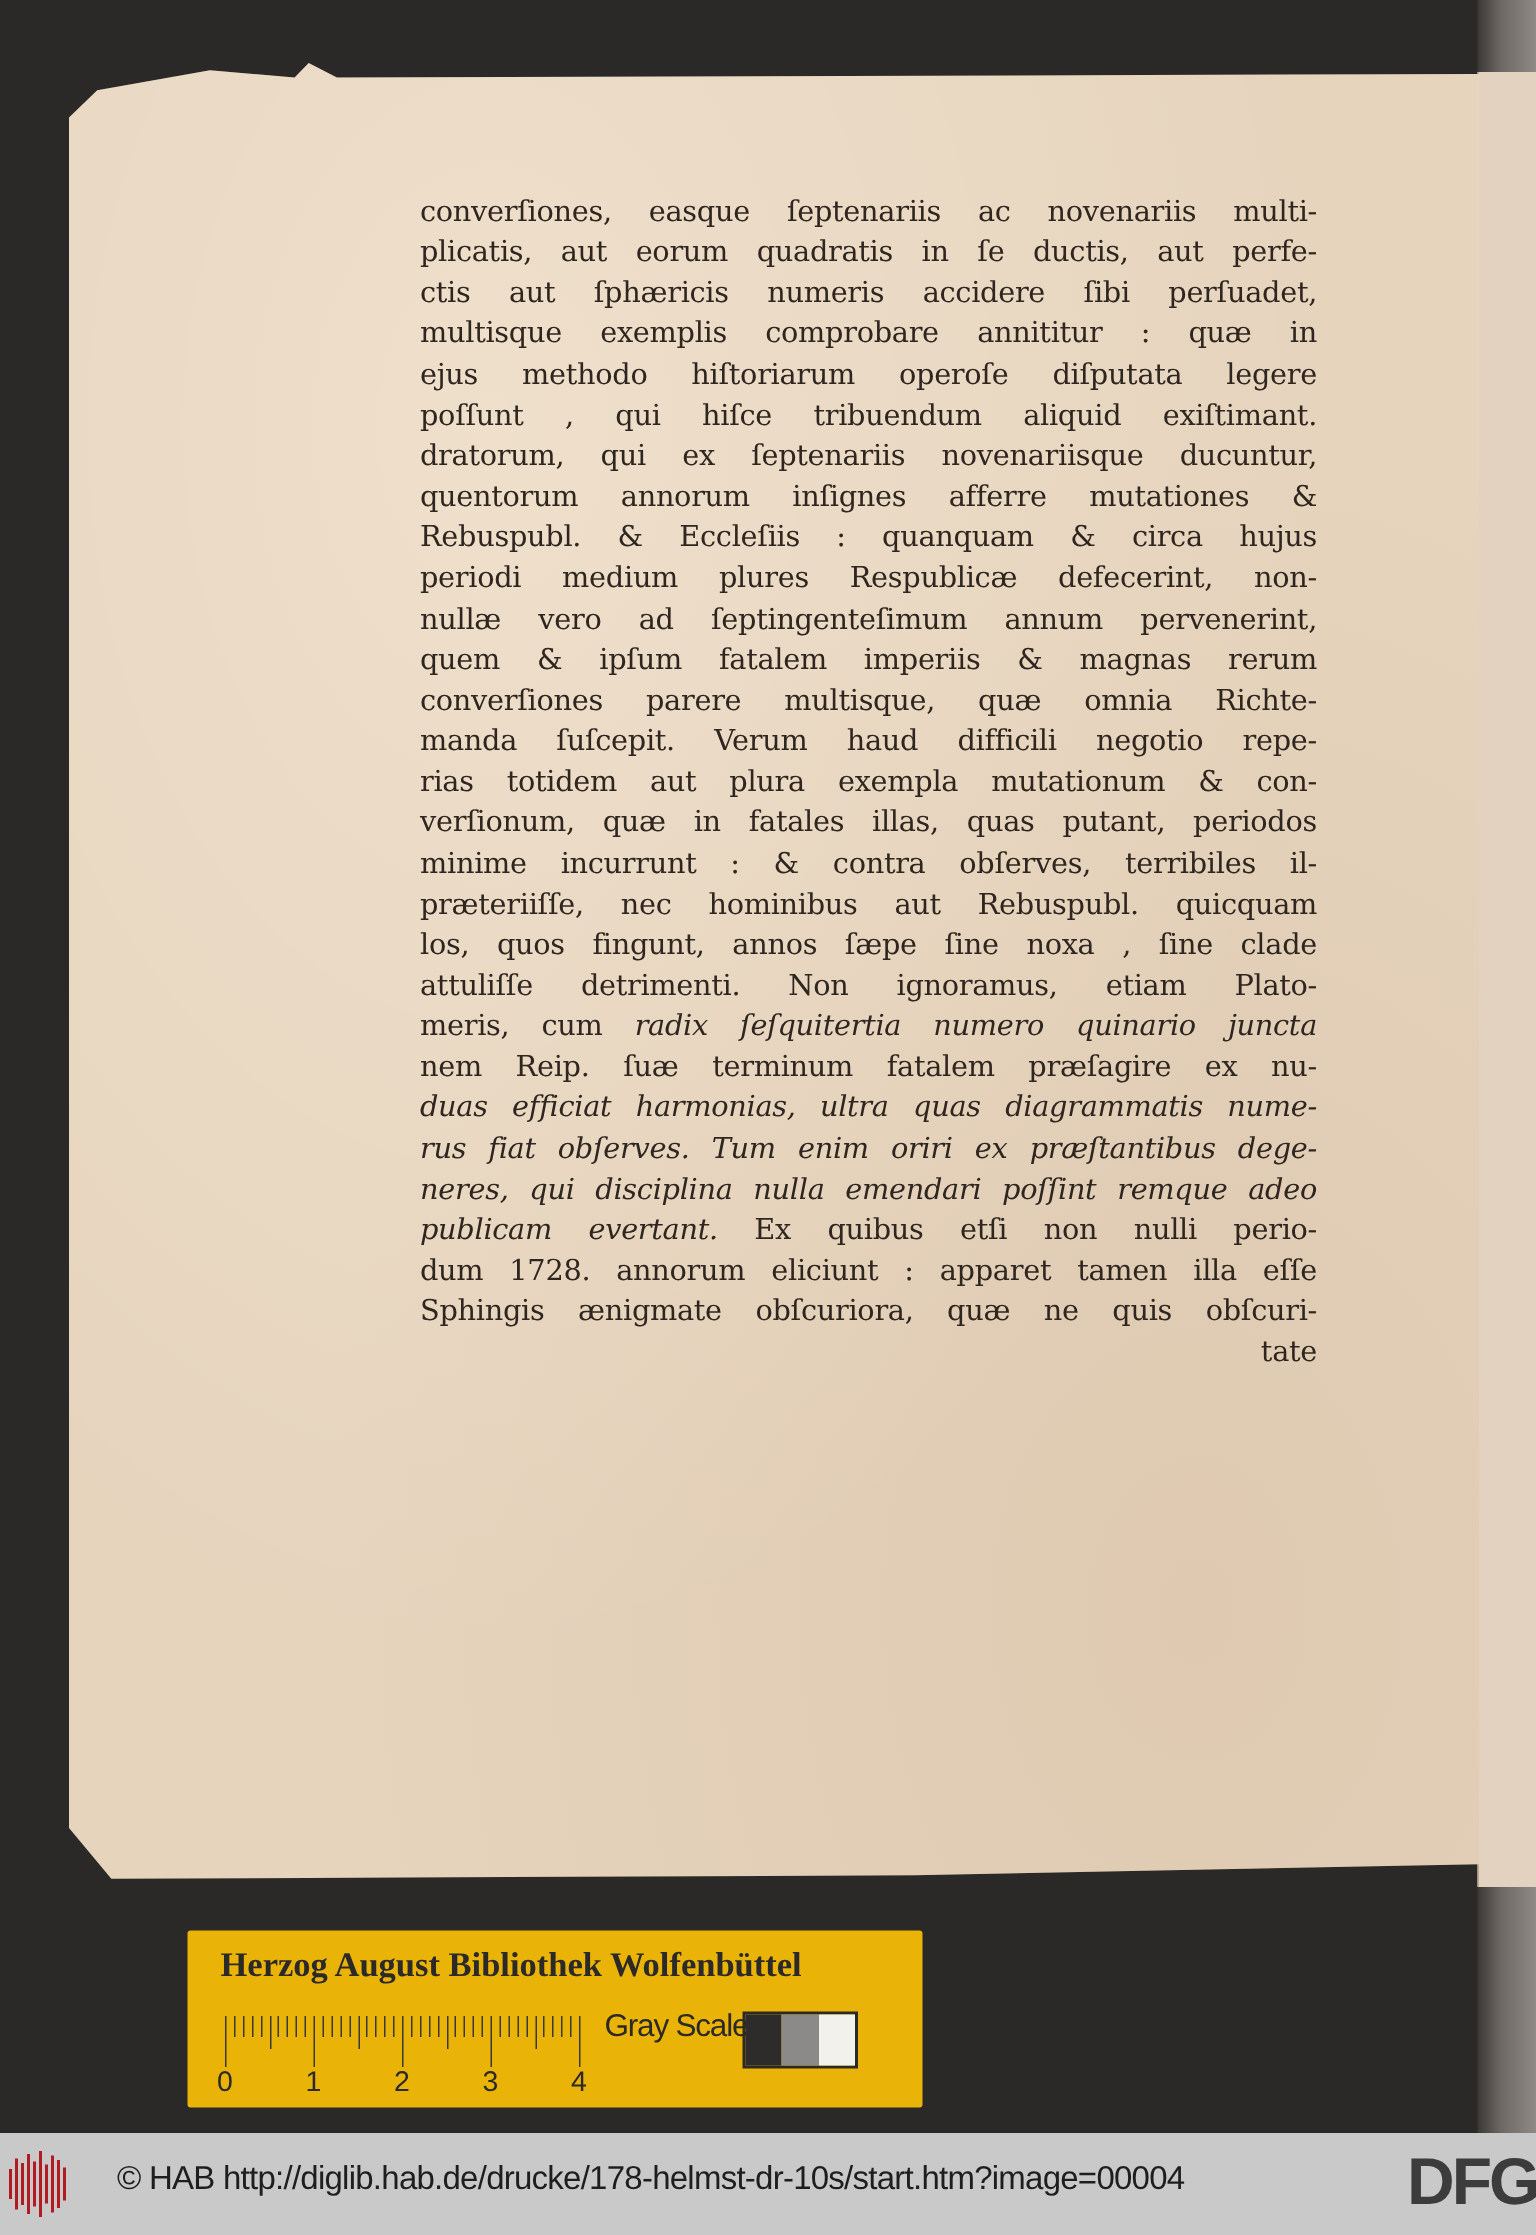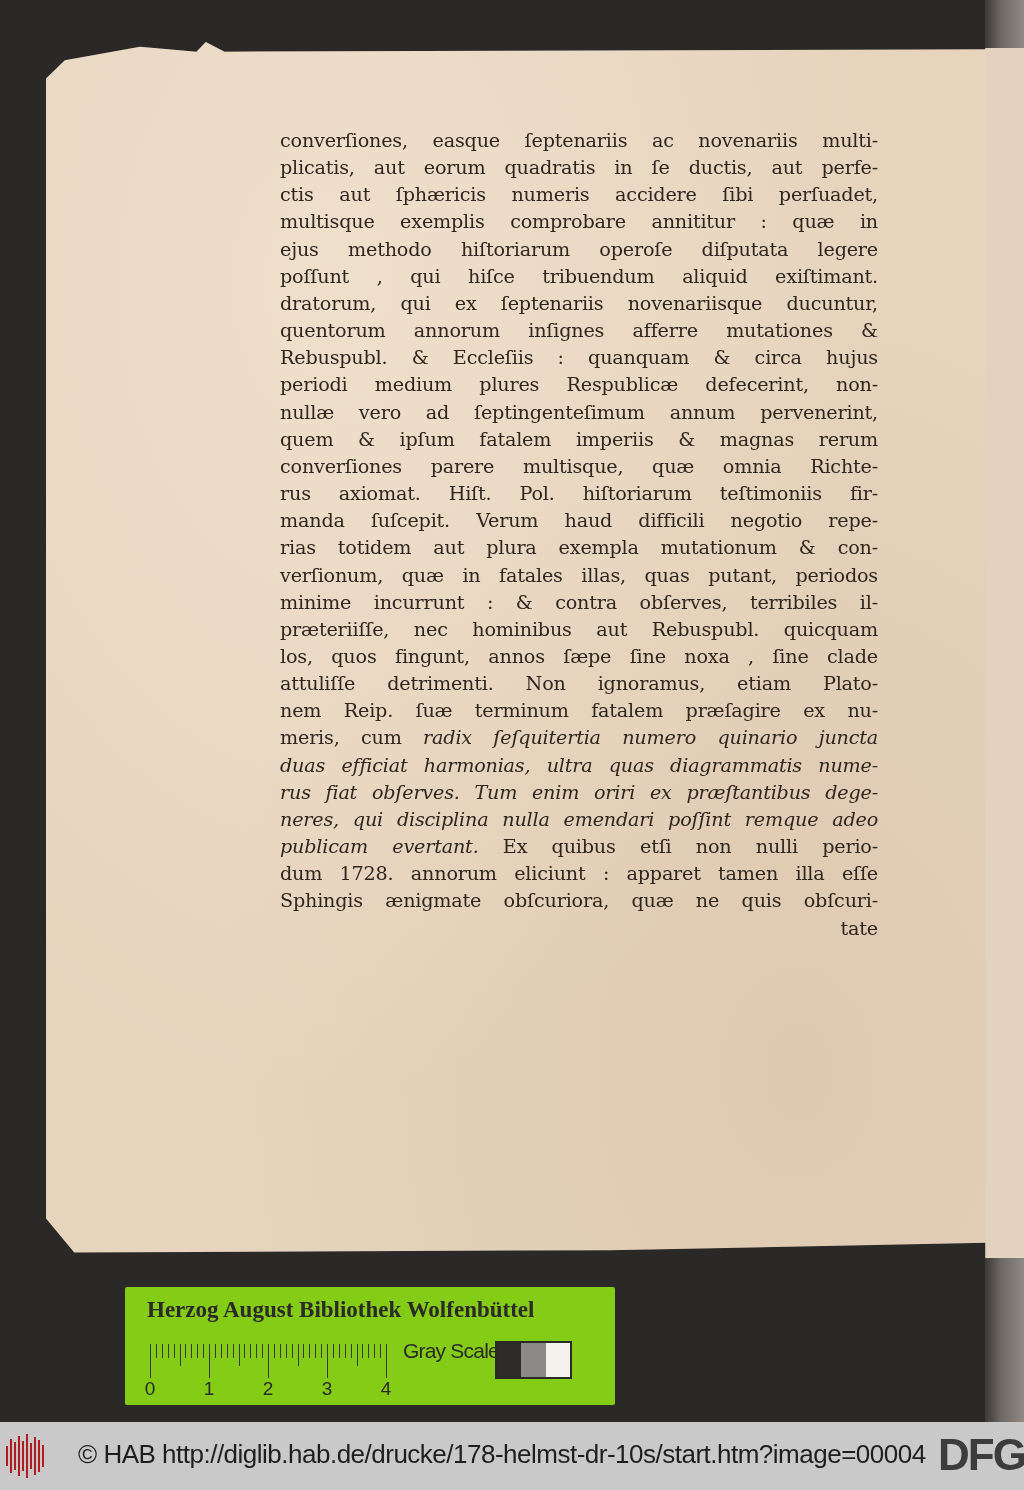--- a/index.html
+++ b/index.html
@@ -7,32 +7,32 @@
   .backdrop{position:absolute;left:0;top:0;width:1024px;height:1422px;background:#2b2927;}
   .right-strip{position:absolute;left:985px;top:0;width:39px;height:1422px;background:linear-gradient(90deg,#3a3835 0%,#6d6864 40%,#8f8a86 100%);}
   .right-strip-page{position:absolute;left:985px;top:48px;width:39px;height:1210px;background:#e2d2bf;border-left:1px solid #b8a896;}
   .page{position:absolute;left:46px;top:42px;width:940px;height:1213px;background:#e6d4bd;
         background-image:radial-gradient(ellipse at 30% 20%,rgba(255,245,230,.35),transparent 60%),radial-gradient(ellipse at 80% 85%,rgba(200,170,140,.25),transparent 55%);
         clip-path:polygon(2% 1.5%,10% 0.4%,16% 0.8%,17% 0%,19% 0.8%,100% 0.6%,100% 99%,60% 99.6%,3% 99.8%,0% 97%,0% 3%);}
   .text-block{position:absolute;left:280px;top:127px;width:598px;font-family:"DejaVu Serif",serif;font-size:19.2px;line-height:27.15px;color:#2f2620;}
   .line{display:block;text-align:justify;text-align-last:justify;white-space:nowrap;letter-spacing:-0.2px;}
   .line.last{text-align:right;text-align-last:right;}
   .italic{font-style:italic;}
-  .label-card{position:absolute;left:125px;top:1287px;width:490px;height:118px;background:#84cc16;border-radius:2px;}
+  .label-card{position:absolute;left:125px;top:1287px;width:490px;height:118px;background:#eab308;border-radius:2px;}
   .label-title{position:absolute;left:22px;top:10px;font-family:"Liberation Serif",serif;font-weight:bold;font-size:23px;color:#2c2a28;white-space:nowrap;}
   .ruler{position:absolute;left:25px;top:55px;width:245px;height:60px;}
   .tick{position:absolute;top:2px;width:1px;background:#3a3836;}
   .num{position:absolute;top:36px;font-family:"Liberation Sans",sans-serif;font-size:19px;color:#2c2a28;transform:translateX(-50%);}
   .gray-label{position:absolute;left:278px;top:52px;font-family:"Liberation Sans",sans-serif;font-size:21px;color:#2c2a28;letter-spacing:-0.8px;}
   .gray-scale{position:absolute;left:370px;top:54px;width:73px;height:34px;border:2px solid #2c2a28;display:flex;}
   .gray-scale span{flex:1;}
   .footer{position:absolute;left:0;top:1422px;width:1024px;height:68px;background:#c9c9c9;}
   .hab-logo{position:absolute;left:6px;top:12px;width:40px;height:44px;display:flex;gap:2px;align-items:center;}
   .hab-logo i{display:block;width:2px;background:#b01c22;}
-  .footer-text{position:absolute;left:78px;top:17px;font-family:"Liberation Sans",sans-serif;font-size:26px;color:#1e1e1e;white-space:nowrap;letter-spacing:-0.5px;}
+  .footer-text{position:absolute;left:78px;top:17px;font-family:"Liberation Sans",sans-serif;font-size:22px;color:#1e1e1e;white-space:nowrap;letter-spacing:-0.5px;}
   .dfg{position:absolute;left:938px;top:11px;font-family:"Liberation Sans",sans-serif;font-weight:bold;font-size:44px;color:#3c3c3c;letter-spacing:-2px;line-height:44px;}
 </style>
 </head>
 <body>
 
 <div class="backdrop"></div>
 <div class="right-strip"></div>
 <div class="right-strip-page"></div>
 
 <div class="page"></div>
@@ -44,30 +44,29 @@
   <span class="line">multisque exemplis comprobare annititur : quæ in</span>
   <span class="line">ejus methodo hiſtoriarum operoſe diſputata legere</span>
   <span class="line">poſſunt , qui hiſce tribuendum aliquid exiſtimant.</span>
   <span class="line">dratorum, qui ex ſeptenariis novenariisque ducuntur,</span>
   <span class="line">quentorum annorum inſignes afferre mutationes &amp;</span>
   <span class="line">Rebuspubl. &amp; Eccleſiis : quanquam &amp; circa hujus</span>
   <span class="line">periodi medium plures Respublicæ defecerint, non-</span>
   <span class="line">nullæ vero ad ſeptingenteſimum annum pervenerint,</span>
   <span class="line">quem &amp; ipſum fatalem imperiis &amp; magnas rerum</span>
   <span class="line">converſiones parere multisque, quæ omnia Richte-</span>
-  <span class="line">rus axiomat. Hiſt. Pol. hiſtoriarum teſtimoniis fir-</span>
   <span class="line">manda ſuſcepit. Verum haud difficili negotio repe-</span>
   <span class="line">rias totidem aut plura exempla mutationum &amp; con-</span>
   <span class="line">verſionum, quæ in fatales illas, quas putant, periodos</span>
   <span class="line">minime incurrunt : &amp; contra obſerves, terribiles il-</span>
   <span class="line">præteriiſſe, nec hominibus aut Rebuspubl. quicquam</span>
   <span class="line">los, quos fingunt, annos ſæpe ſine noxa , ſine clade</span>
   <span class="line">attuliſſe detrimenti. Non ignoramus, etiam Plato-</span>
+  <span class="line"><span>meris, cum </span><span class="italic">radix ſeſquitertia numero quinario juncta</span></span>
   <span class="line">nem Reip. ſuæ terminum fatalem præſagire ex nu-</span>
-  <span class="line"><span>meris, cum </span><span class="italic">radix ſeſquitertia numero quinario juncta</span></span>
   <span class="line italic">duas efficiat harmonias, ultra quas diagrammatis nume-</span>
   <span class="line italic"><span>rus fiat obſerves. </span><span>Tum enim oriri ex præſtantibus dege-</span></span>
   <span class="line italic">neres, qui disciplina nulla emendari poſſint remque adeo</span>
   <span class="line"><span class="italic">publicam evertant. </span><span>Ex quibus etſi non nulli perio-</span></span>
   <span class="line">dum 1728. annorum eliciunt : apparet tamen illa eſſe</span>
   <span class="line">Sphingis ænigmate obſcuriora, quæ ne quis obſcuri-</span>
   <span class="line last">tate</span>
 </div>
 
 <div class="label-card">

